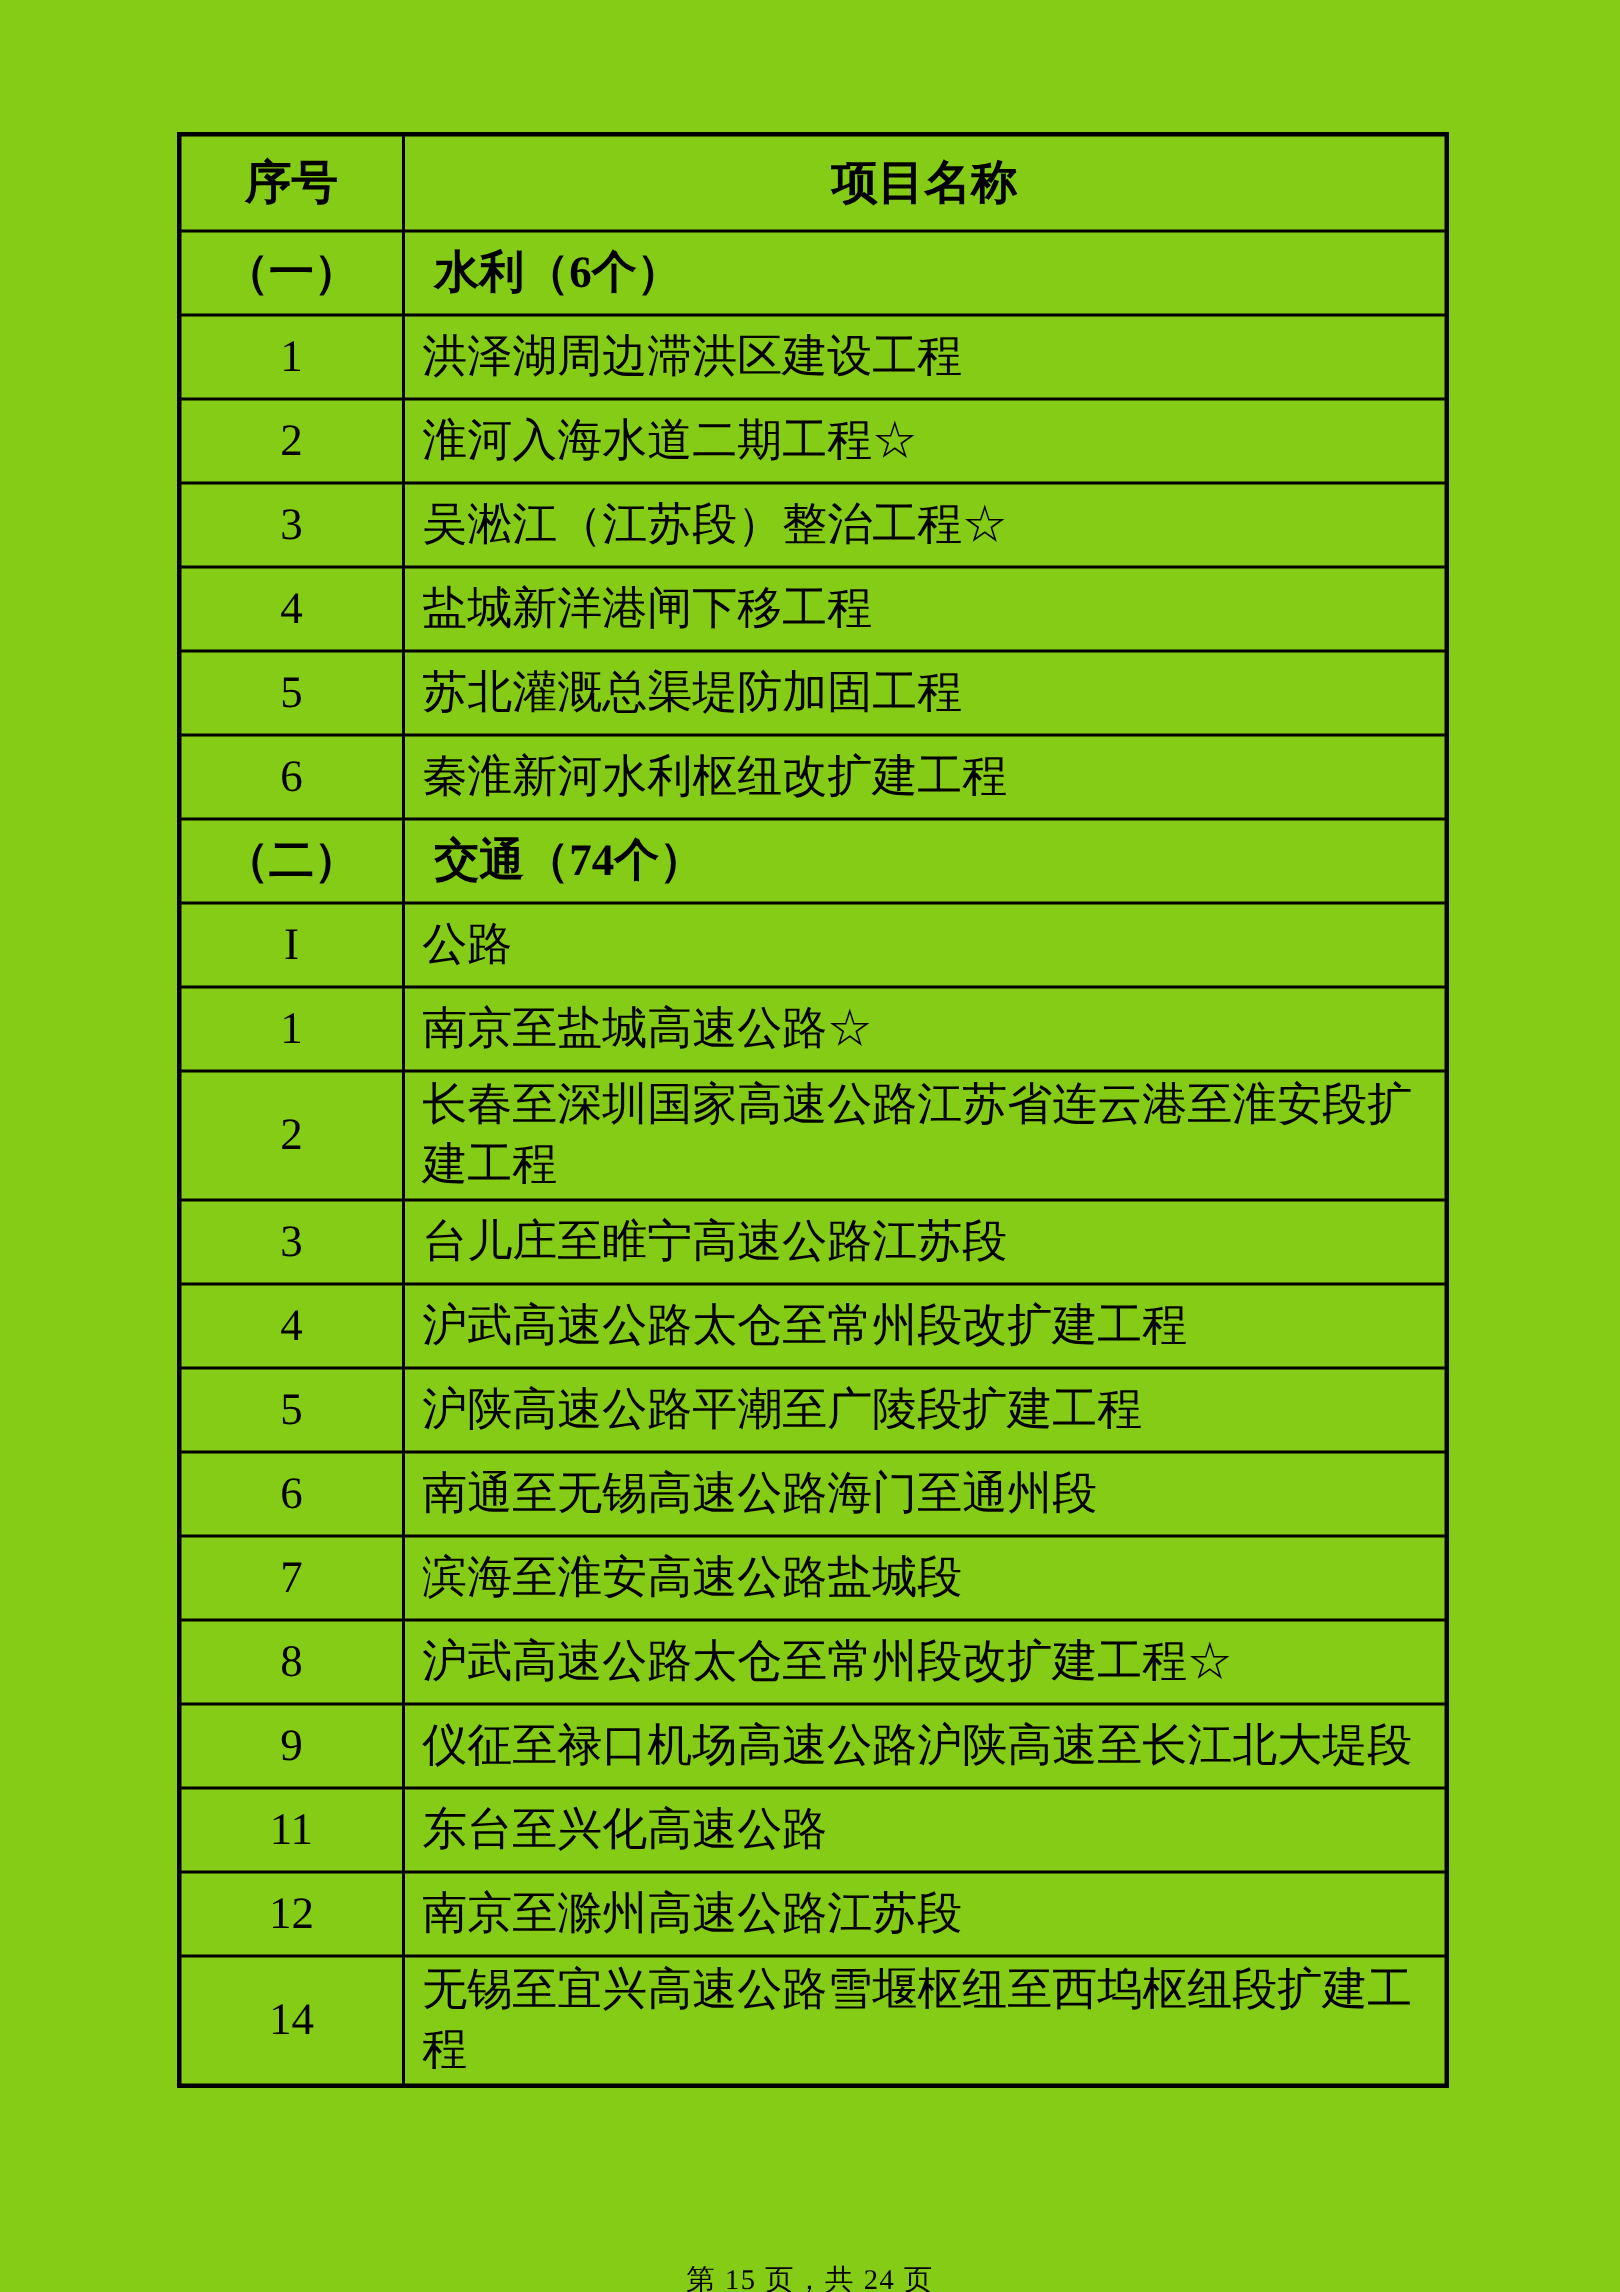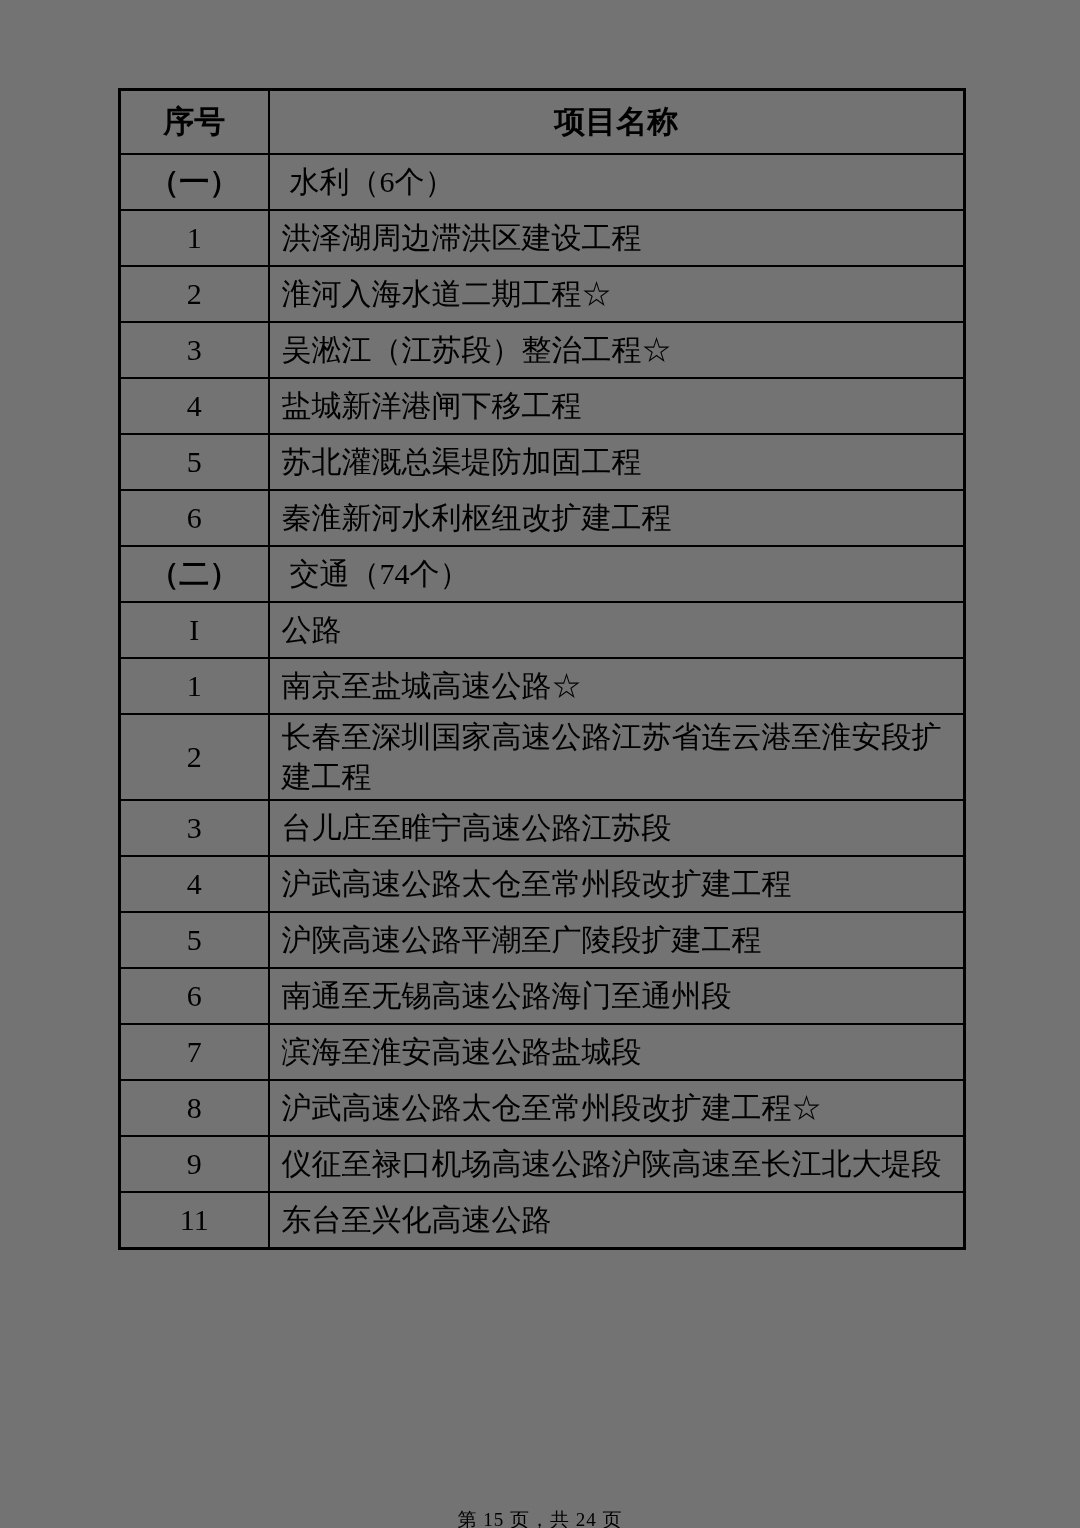--- a/index.html
+++ b/index.html
@@ -6,21 +6,21 @@
     margin: 0;
     padding: 0;
     background: #ffffff;
     color: #000000;
     font-family: "Liberation Serif", "DejaVu Serif", serif;
   }
   .page {
     position: relative;
     width: 1080px;
     height: 1528px;
-    background: #737373;
+    background: #84cc16;
     overflow: hidden;
   }
   .table-wrap {
     position: absolute;
     left: 118px;
     top: 88px;
   }
   table.project-table {
     border-collapse: collapse;
     table-layout: fixed;
@@ -53,21 +53,21 @@
     padding-left: 0;
     padding-right: 0;
   }
   table.project-table td.name-cell {
     text-align: left;
     padding-left: 12px;
     padding-right: 14px;
     word-break: break-all;
   }
   tr.category td.serial-cell { font-weight: bold; }
-  tr.category td.name-cell   { font-weight: normal; padding-left: 20px; }
+  tr.category td.name-cell   { font-weight: bold; padding-left: 20px; }
   tr.subcategory td.name-cell { font-weight: normal; }
   .page-footer {
     position: absolute;
     left: 0;
     top: 1507px;
     width: 1080px;
     text-align: center;
     font-size: 19px;
     letter-spacing: 1px;
   }
@@ -158,18 +158,26 @@
             <td class="name-cell">沪武高速公路太仓至常州段改扩建工程☆</td>
           </tr>
           <tr>
             <td class="serial-cell">9</td>
             <td class="name-cell">仪征至禄口机场高速公路沪陕高速至长江北大堤段</td>
           </tr>
           <tr>
             <td class="serial-cell">11</td>
             <td class="name-cell">东台至兴化高速公路</td>
           </tr>
+          <tr>
+            <td class="serial-cell">12</td>
+            <td class="name-cell">南京至滁州高速公路江苏段</td>
+          </tr>
+          <tr>
+            <td class="serial-cell">14</td>
+            <td class="name-cell">无锡至宜兴高速公路雪堰枢纽至西坞枢纽段扩建工程</td>
+          </tr>
         </tbody>
     </table>
   </div>
 
   <div class="page-footer">第 15 页，共 24 页</div>
 </div>
 
 </body></html>

